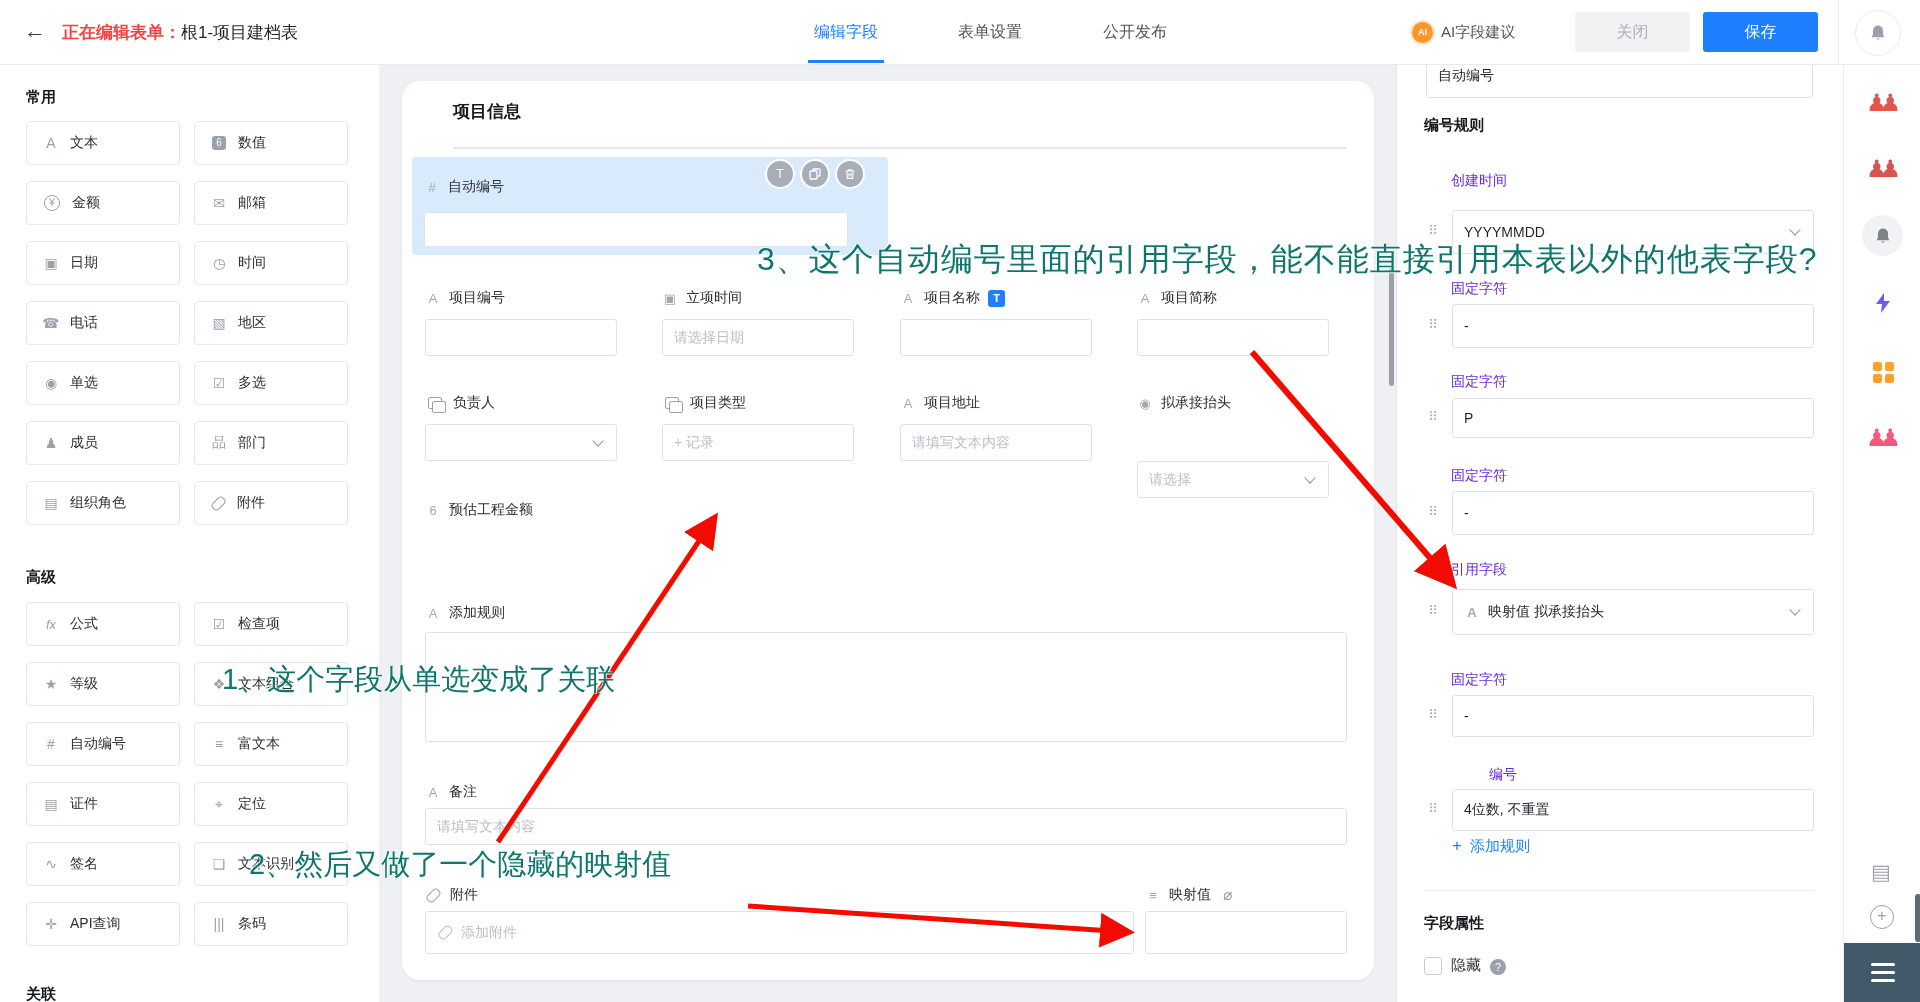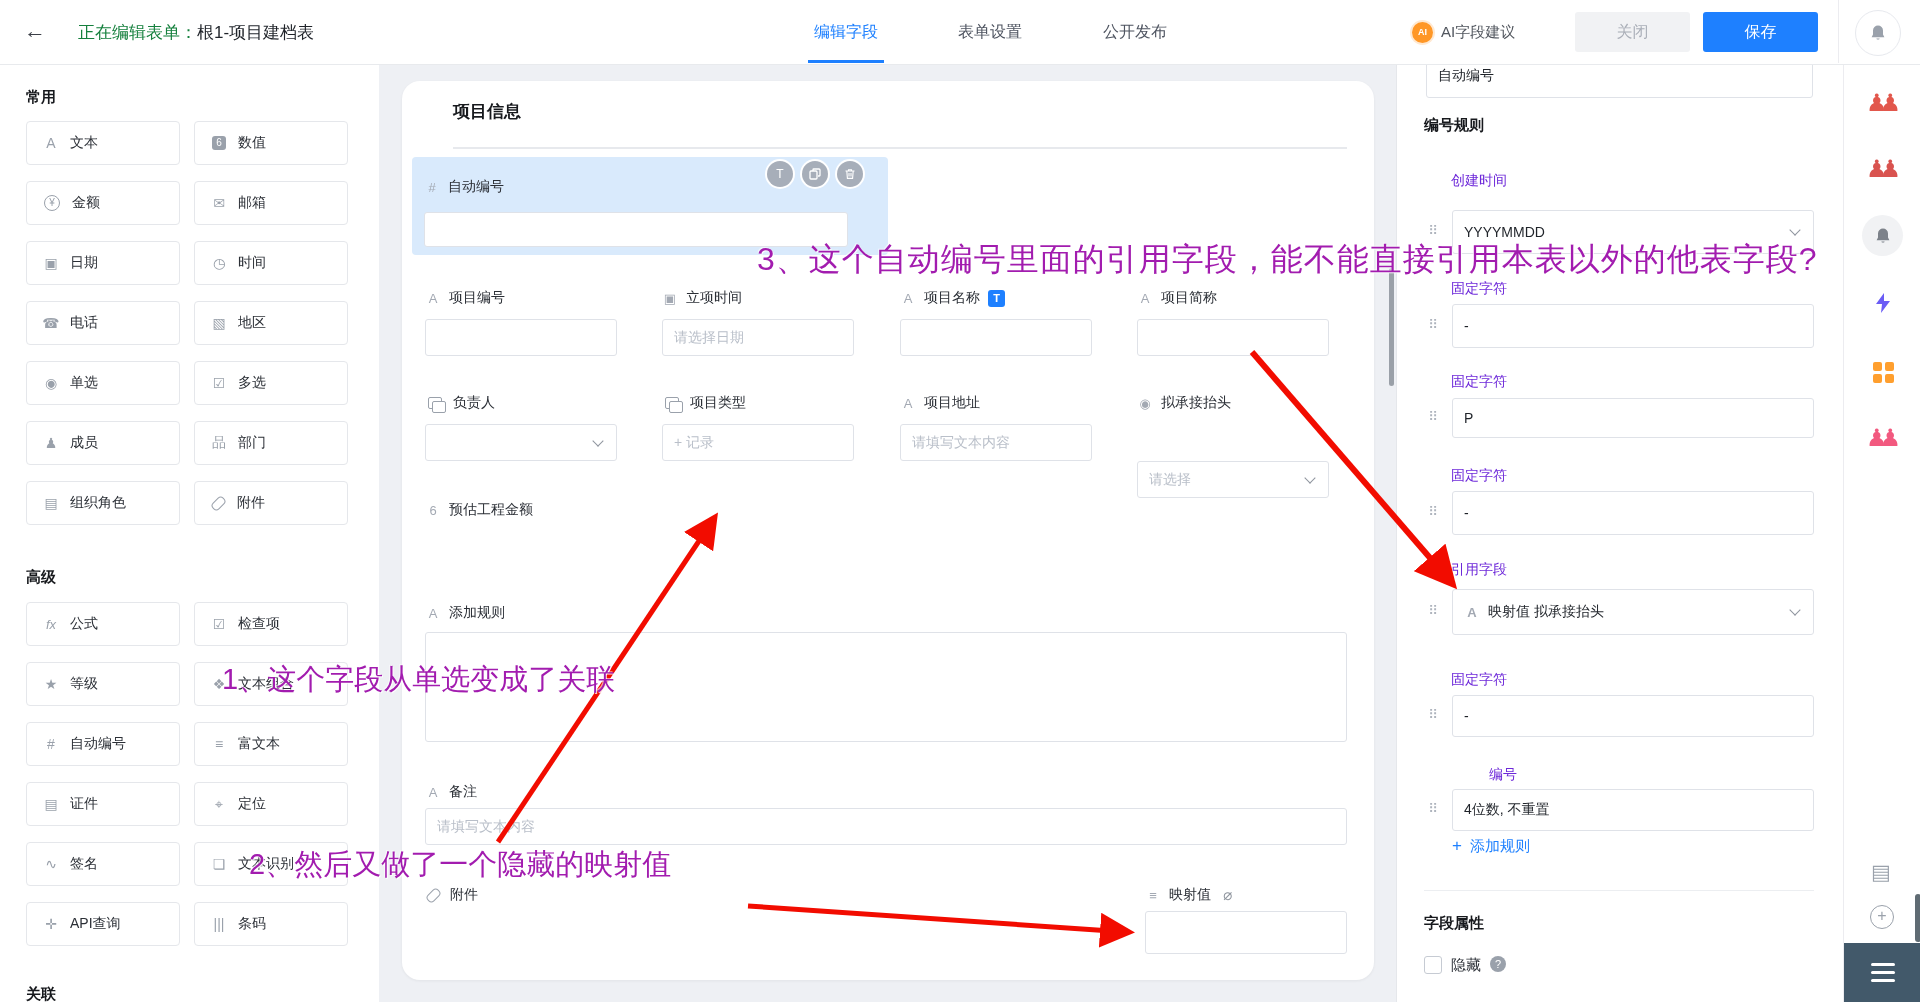--- a/index.html
+++ b/index.html
@@ -2,21 +2,21 @@
 <html><head>
 <meta charset="utf-8">
 <style>
   html,body{margin:0;padding:0;background:#eef0f4;font-family:"Liberation Sans","DejaVu Sans",sans-serif;-webkit-font-smoothing:antialiased;}
   #app{position:relative;width:1920px;height:1002px;overflow:hidden;background:#eef0f4;color:#1f2329;}
   .abs{position:absolute;}
   
   #header{position:absolute;left:0;top:0;width:1920px;height:64px;background:#fff;border-bottom:1px solid #e8eaed;z-index:30;}
   #back{position:absolute;left:24px;top:18px;font-size:22px;color:#3c4048;cursor:pointer;}
   #hd-title{position:absolute;left:62px;top:21px;font-size:17px;}
-  #hd-title b{font-weight:normal;color:#15803d;margin-left:16px;}
+  #hd-title b{font-weight:bold;color:#ef4444;}
   #hd-title span{color:#1f2329;}
   .tab{position:absolute;top:0;height:63px;line-height:63px;font-size:16px;color:#4e5460;text-align:center;cursor:pointer;}
   .tab.active{color:#1e80ff;}
   .tab.active::after{content:"";position:absolute;left:10px;right:10px;bottom:0;height:3px;background:#1e80ff;}
   #ai-group{position:absolute;left:1412px;top:16px;height:32px;display:flex;align-items:center;gap:8px;cursor:pointer;}
   #ai-bulb{width:21px;height:21px;border-radius:50%;background:#ff9726;color:#fff;font-size:9px;font-weight:bold;display:flex;align-items:center;justify-content:center;box-shadow:0 0 0 2px #ffe9d2;}
   #ai-label{font-size:15px;color:#51565e;}
   .hbtn{position:absolute;top:12px;height:40px;width:115px;border-radius:3px;font-size:16px;text-align:center;line-height:40px;cursor:pointer;}
   #btn-close{left:1575px;background:#f1f2f4;color:#a9aeb7;}
   #btn-save{left:1703px;background:#1e80ff;color:#fff;}
@@ -54,34 +54,34 @@
   
   #panel{position:absolute;left:1396px;top:64px;width:447px;height:938px;background:#fff;border-left:1px solid #e5e7eb;overflow:hidden;}
   #panel-title-input{left:29px;top:-10px;width:387px;height:44px;}
   .p-heading{position:absolute;left:27px;font-size:15px;font-weight:bold;color:#17191d;}
   .rule-label{position:absolute;left:54px;font-size:14px;color:#6d28d9;}
   .rule-ctrl{position:absolute;left:55px;width:362px;}
   .drag{position:absolute;left:28px;width:16px;text-align:center;color:#aeb4bd;font-size:13px;letter-spacing:0;cursor:grab;}
   #add-rule{position:absolute;left:55px;display:flex;align-items:center;gap:8px;color:#1e80ff;font-size:15px;cursor:pointer;}
   #add-rule .plus{font-size:17px;}
   #panel-divider{position:absolute;left:27px;width:390px;height:1px;background:#eceef1;}
-  #hidden-row{position:absolute;left:27px;display:flex;align-items:flex-start;gap:9px;}
+  #hidden-row{position:absolute;left:27px;display:flex;align-items:flex-end;gap:9px;}
   .cb{width:16px;height:16px;border:1px solid #c6cbd3;border-radius:3px;background:#fff;cursor:pointer;}
   .help{width:16px;height:16px;border-radius:50%;background:#9aa1ab;color:#fff;font-size:11px;display:flex;align-items:center;justify-content:center;cursor:pointer;}
   
   #toolbar{position:absolute;left:1843px;top:64px;width:77px;height:938px;background:#fff;border-left:1px solid #ececf0;}
   .tb-ic{position:absolute;left:18px;width:41px;height:41px;border-radius:50%;display:flex;align-items:center;justify-content:center;cursor:pointer;font-size:24px;}
   .grid4{width:9px;height:9px;border-radius:2px;background:#ff9f2e;box-shadow:12px 0 0 #ff9f2e,0 12px 0 #ff9f2e,12px 12px 0 #ff9f2e;margin:-11px 0 0 -11px;}
   .tb-small{position:absolute;left:27px;color:#9aa1ab;font-size:21px;cursor:pointer;}
   #add-circle{position:absolute;left:26px;width:22px;height:22px;border:1.6px solid #9aa1ab;border-radius:50%;color:#9aa1ab;font-size:16px;line-height:20px;text-align:center;cursor:pointer;}
   #menu-btn{position:absolute;left:0;top:879px;width:77px;height:59px;background:#42596a;display:flex;align-items:center;justify-content:center;cursor:pointer;}
   #menu-btn .bars{width:24px;height:3px;background:#fff;border-radius:2px;box-shadow:0 8px 0 #fff,0 16px 0 #fff;margin-top:-16px;}
   #tb-scroll{position:absolute;left:71px;top:830px;width:6px;height:48px;background:#5f6b73;border-radius:3px;}
   
-  .anno{position:absolute;color:#a21caf;white-space:nowrap;z-index:40;font-weight:500;text-shadow:1px 1px 0 rgba(255,255,255,.85),-1px -1px 0 rgba(255,255,255,.6);}
+  .anno{position:absolute;color:#0f766e;white-space:nowrap;z-index:40;font-weight:500;text-shadow:1px 1px 0 rgba(255,255,255,.85),-1px -1px 0 rgba(255,255,255,.6);}
   #anno-svg{position:absolute;left:0;top:0;width:1920px;height:1002px;z-index:39;pointer-events:none;}
 </style>
 </head>
 <body>
 
 <div id="app">
 
   <div id="header">
     <span id="back">←</span>
     <div id="hd-title"><b>正在编辑表单：</b><span>根1-项目建档表</span></div>
@@ -300,20 +300,26 @@
           <div class="flabel abs" style="left: 23px; top: 701px;">
             <span class="fic ">A</span>
             <span>备注</span>
           </div>
           <div class="input abs" style="left: 23px; top: 727px; width: 922px; height: 37px;">
             <span class="ph">请填写文本内容</span>
           </div>
           <div class="flabel abs" style="left: 23px; top: 804px;">
             <span class="clip"></span>
             <span>附件</span>
+          </div>
+          <div class="input abs" style="left: 23px; top: 830px; width: 709px; height: 43px;">
+            <span class="ph">
+              <span class="clip" style="border-color: rgb(185, 191, 201);"></span>
+              <span>添加附件</span>
+            </span>
           </div>
           <div class="flabel abs" style="left: 743px; top: 804px;">
             <span class="fic ">≡</span>
             <span>映射值</span>
             <span class="eye-off">⌀</span>
           </div>
           <div class="input abs" style="left: 743px; top: 830px; width: 202px; height: 43px;"></div>
         </div>
     </div>
     <div id="center-scrollbar"></div>

